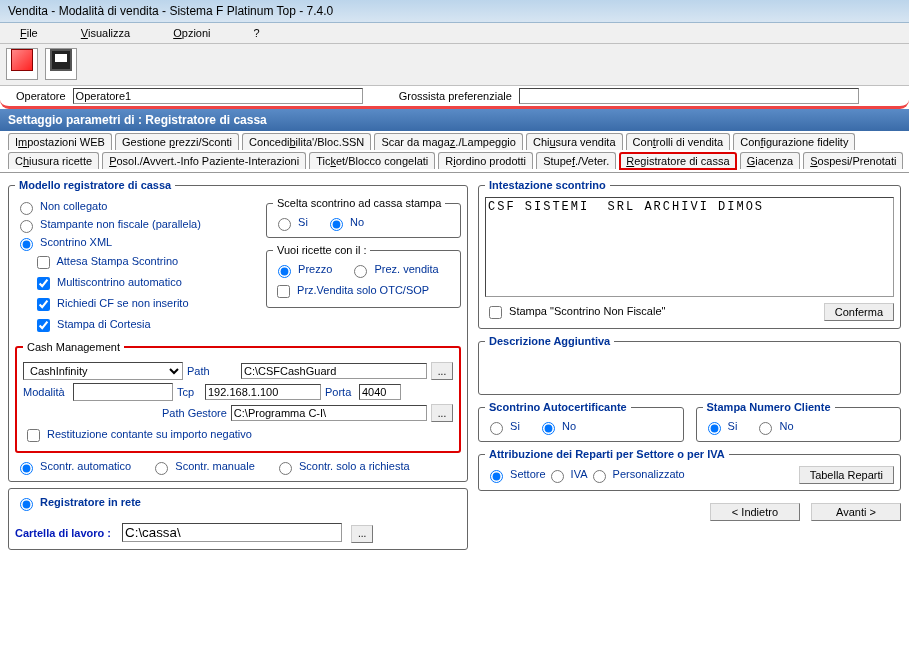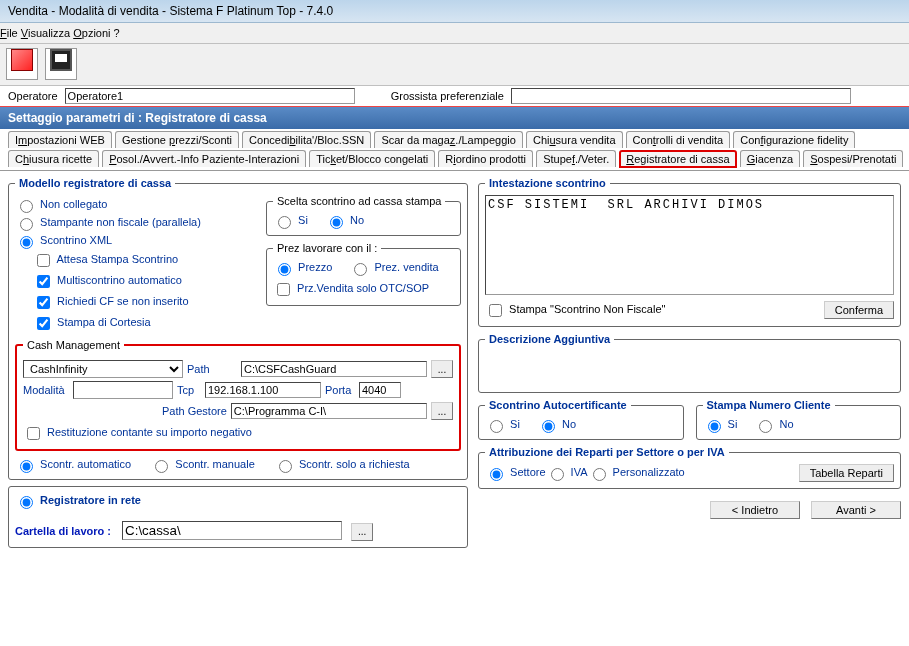--- a/index.html
+++ b/index.html
@@ -18,21 +18,21 @@
     font-size: 12px;
     border-bottom: 1px solid #9db8cf;
   }
   .menu-bar {
     background: #f0f0f0;
     border-bottom: 1px solid #c0c0c0;
     padding: 2px 0;
   }
   .menu-item {
     display: inline-block;
-    padding: 2px 0;
+    padding: 2px 20px;
     cursor: pointer;
   }
   .menu-item u { text-decoration: underline; }
   .toolbar {
     background: #f0f0f0;
     border-bottom: 1px solid #c0c0c0;
     padding: 4px;
     height: 42px;
   }
   .toolbar-btn {
@@ -40,22 +40,23 @@
     width: 32px;
     height: 32px;
     border: 1px solid #999;
     background: #fff;
     margin: 0 2px;
     vertical-align: top;
     text-align: center;
     line-height: 30px;
   }
   .operator-bar {
-    padding: 2px 8px;
-    border-bottom: 1px solid #ef4444;
+    padding: 2px 16px;
+    border-bottom: 3px solid #ef4444;
+    border-radius: 9px;
   }
   .operator-bar label { margin-right: 4px; }
   .operator-bar input {
     border: 1px inset #999;
     font-size: 11px;
     padding: 1px 2px;
   }
   .section-header {
     background: linear-gradient(to bottom, #5a8bc6, #3a6ba8);
     color: #fff;
@@ -273,21 +274,21 @@
           </div>
           <div style="flex:0 0 195px">
             <fieldset>
               <legend class="normal">Scelta scontrino ad cassa stampa</legend>
               <div class="radio-inline">
                 <label><input type="radio" name="scelta" style=""> <span>Si</span></label>
                 <label><input type="radio" name="scelta" checked="" style=""> <span>No</span></label>
               </div>
             </fieldset>
             <fieldset>
-              <legend class="normal">Prez lavorare con il :</legend>
+              <legend class="normal">Vuoi ricette con il :</legend>
               <div class="radio-inline" style="display:block">
                 <label><input type="radio" name="lav" checked="" style=""> <span>Prezzo</span></label>
                 <label><input type="radio" name="lav" style=""> <span>Prez. vendita</span></label>
               </div>
               <label style="color:#003399;cursor:pointer;display:block;margin-top:4px"><input type="checkbox" style=""> <span>Prz.Vendita solo OTC/SOP</span></label>
             </fieldset>
           </div>
         </div>
 
         <fieldset class="highlight" style="margin-top:4px">

